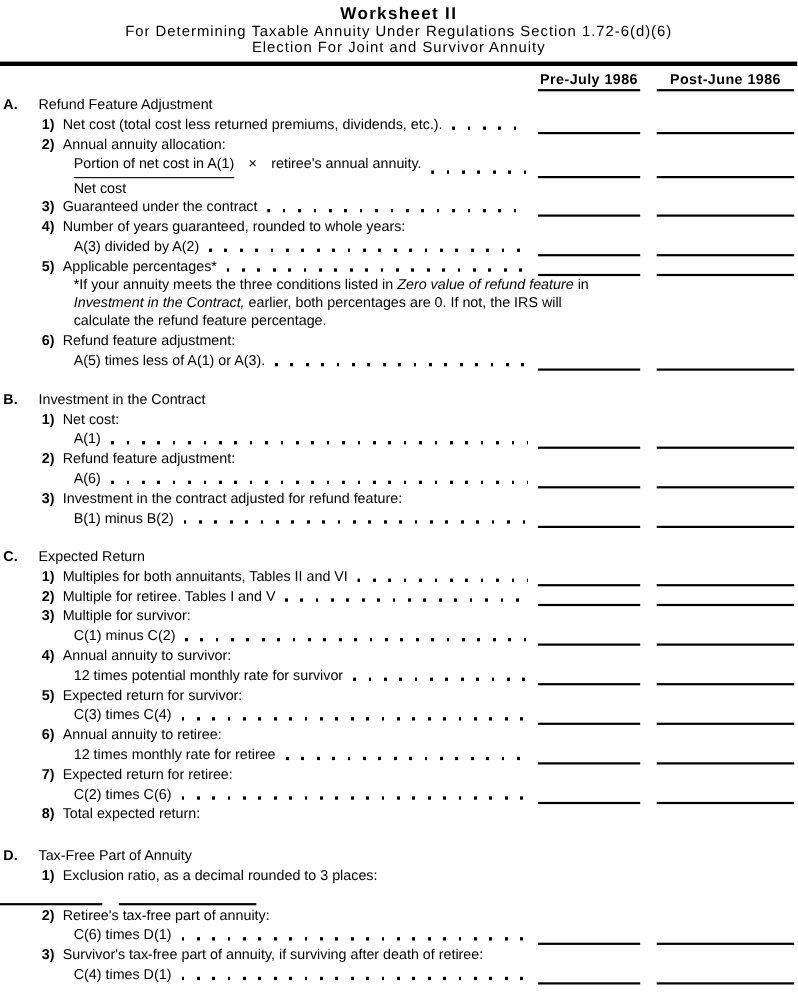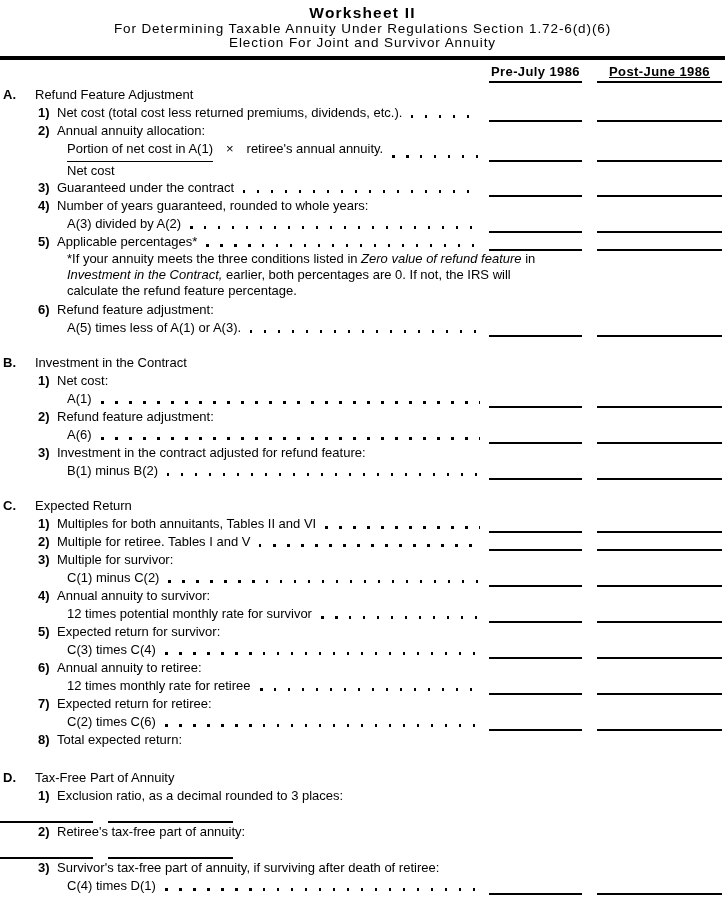--- a/index.html
+++ b/index.html
@@ -22,21 +22,21 @@
   .rule { height:4px; background:#000; margin-top:6px; }
   .colheads {
     display:flex; justify-content:flex-end; margin-top:4px;
   }
   .ch {
     font-weight:bold; font-size:13px; letter-spacing:0.4px;
     text-align:center; border-bottom:2.5px solid #000;
     padding-bottom:1px; line-height:16px;
   }
   .chw1 { width:93px; }
-  .chw2 { width:125px; margin-left:15px; margin-right:3px;text-decoration:underline; }
+  .chw2 { width:125px; margin-left:15px; margin-right:3px; }
 
   
   .section { margin-top:17px; }
   .section:first-child { margin-top:3px; }
   .section-d { margin-top:20px; }
 
   .wrow { display:flex; min-height:18px; line-height:18px; }
   .lbl { flex:1 1 auto; display:flex; align-items:baseline; min-width:0; }
   .letter { font-weight:bold; margin-left:3px; width:32px; flex:none; }
   .num { font-weight:bold; margin-left:38px; width:19px; flex:none; }
@@ -335,20 +335,24 @@
           <div class="c1"></div>
           <div class="c2"></div>
         </div>
         <div class="wrow">
           <div class="lbl">
             <span class="num">2)</span>
             <span class="txt">Retiree's tax-free part of annuity:</span>
           </div>
         </div>
         <div class="wrow">
+          <div class="lbl">
+            <span class="txt subtxt">C(6) times D(1)</span>
+            <span class="leader"></span>
+          </div>
           <div class="c1"></div>
           <div class="c2"></div>
         </div>
         <div class="wrow">
           <div class="lbl">
             <span class="num">3)</span>
             <span class="txt">Survivor's tax-free part of annuity, if surviving after death of retiree:</span>
           </div>
         </div>
         <div class="wrow">

